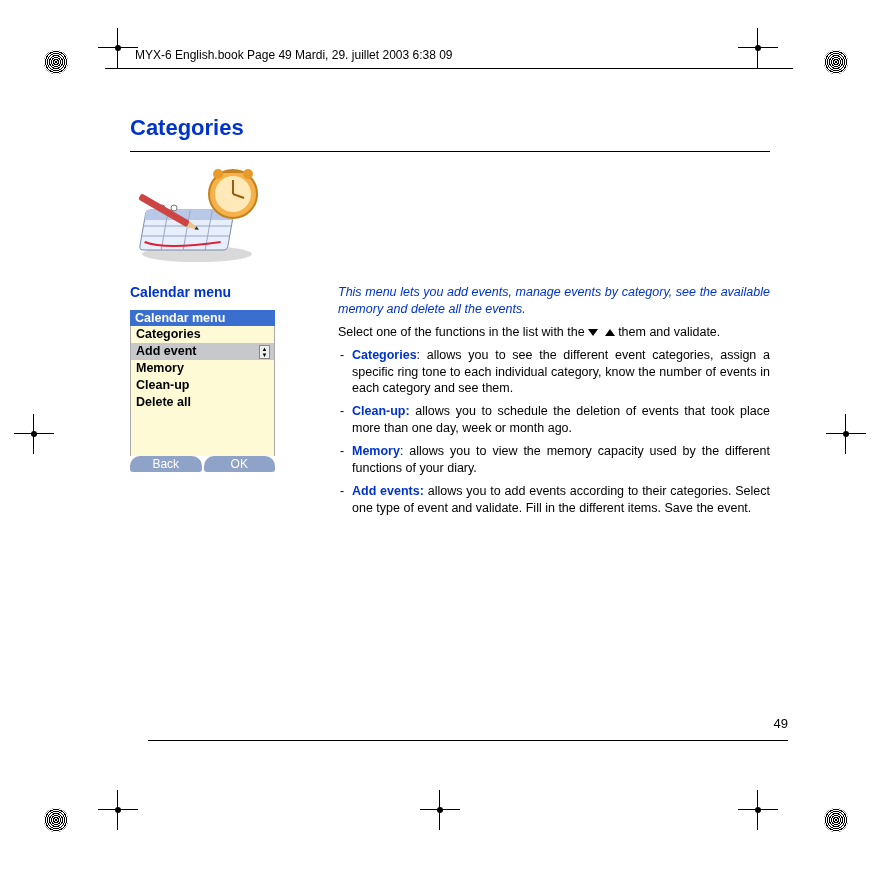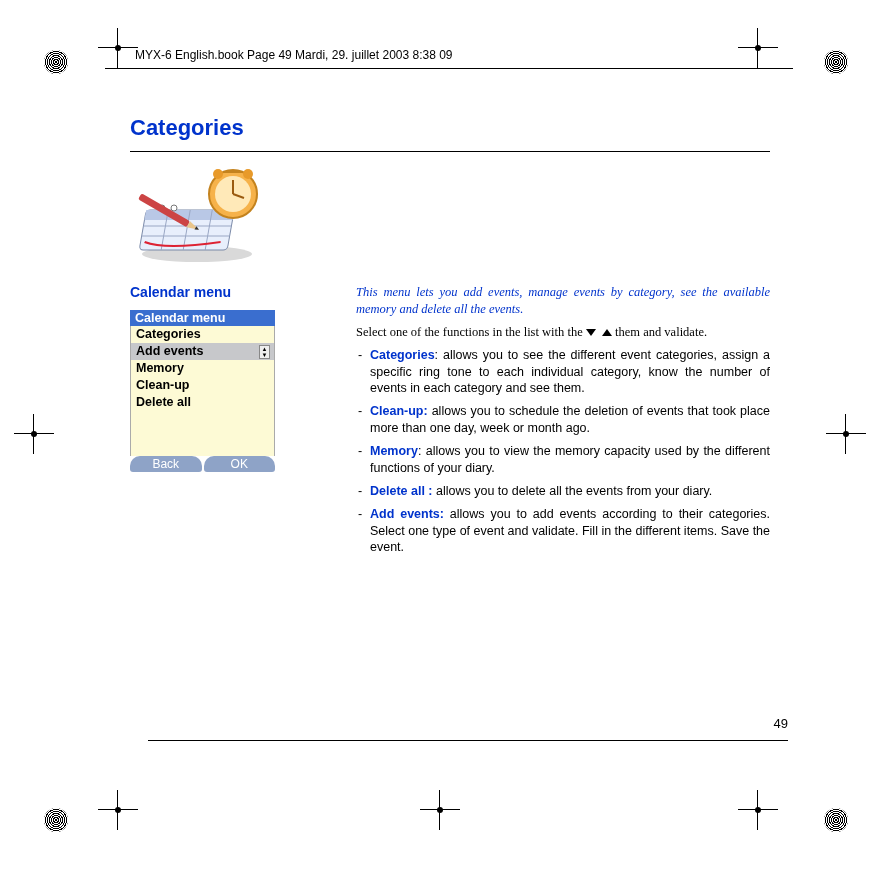--- a/index.html
+++ b/index.html
@@ -71,21 +71,21 @@
 
   .illus {
     width: 150px;
     height: 100px;
     position: relative;
     margin-bottom: 18px;
   }
 
   .two-col {
     display: flex;
-    gap: 36px;
+    gap: 18px;
   }
   .leftcol { width: 190px; flex: 0 0 190px; }
   h2.sub {
     margin: 0 0 10px 0;
     font-size: 14px;
     color: #0033cc;
     font-weight: bold;
   }
 
   
@@ -145,21 +145,21 @@
     flex: 1;
     font-size: 12.5px;
     text-align: justify;
     line-height: 1.35;
   }
   .intro {
     color: #0033cc;
     font-style: italic;
     margin-bottom: 6px;
   }
-  .rightcol p { margin: 0 0 6px 0; font-family: Liberation Serif, serif; }
+  .rightcol p { margin: 0 0 6px 0; }
   .blist { margin: 0; padding: 0; list-style: none; }
   .blist li {
     position: relative;
     padding-left: 14px;
     margin-bottom: 6px;
     text-align: justify;
   }
   .blist li:before {
     content: "-";
     position: absolute; left: 2px;
@@ -228,21 +228,21 @@
 </div>
 <div class="regmark" style="left:738px; top:790px;">
   <div class="cross"></div>
     <div class="dot"></div>
 </div>
 <div class="regmark" style="left:812px; top:800px;">
   <div class="disc" style="left:12px;top:8px;"></div>
 </div>
 
 <div class="header-strip">
-  <span>MYX-6 English.book  Page 49  Mardi, 29. juillet 2003  8:38 09</span>
+  <span>MYX-6 English.book  Page 49  Mardi, 29. juillet 2003  6:38 09</span>
 </div>
 
 <div class="page">
   <h1 class="title">Categories</h1>
   <hr class="rule">
 
   <div class="illus">
     <svg viewBox="0 0 150 100" width="150" height="100">
 
       <ellipse cx="67" cy="88" rx="55" ry="8" fill="#d9d9d9"></ellipse>
@@ -280,21 +280,21 @@
 
   <div class="two-col">
     <div class="leftcol">
       <h2 class="sub">Calendar menu</h2>
 
       <div class="phone">
         <div class="ph-title">Calendar menu</div>
         <div class="ph-body">
           <div class="ph-item">Categories</div>
           <div class="ph-item selected">
-            <span>Add events</span>
+            <span>Add event</span>
             <span class="spin">▲<br>▼</span>
           </div>
           <div class="ph-item">Memory</div>
           <div class="ph-item">Clean-up</div>
           <div class="ph-item">Delete all</div>
           <div class="ph-spacer"></div>
         </div>
         <div class="ph-soft">
           <div class="ph-sk">Back</div>
           <div class="ph-sk">OK</div>
@@ -314,23 +314,20 @@
         <li>
           <span class="bstrong">Categories</span><span>: </span><span>allows you to see the different event categories, assign a specific ring tone to each individual category, know the number of events in each category and see them.</span>
         </li>
         <li>
           <span class="bstrong">Clean-up:</span><span> </span><span>allows you to schedule the deletion of events that took place more than one day, week or month ago.</span>
         </li>
         <li>
           <span class="bstrong">Memory</span><span>: </span><span>allows you to view the memory capacity used by the different functions of your diary.</span>
         </li>
         <li>
-          <span class="bstrong">Delete all :</span><span> </span><span>allows you to delete all the events from your diary.</span>
-        </li>
-        <li>
           <span class="bstrong">Add events:</span><span> </span><span>allows you to add events according to their categories. Select one type of event and validate. Fill in the different items. Save the event.</span>
         </li>
       </ul>
     </div>
   </div>
 </div>
 
 <div class="bottom-area">
   <span class="pagenum">49</span>
   <hr class="bottom-rule">

